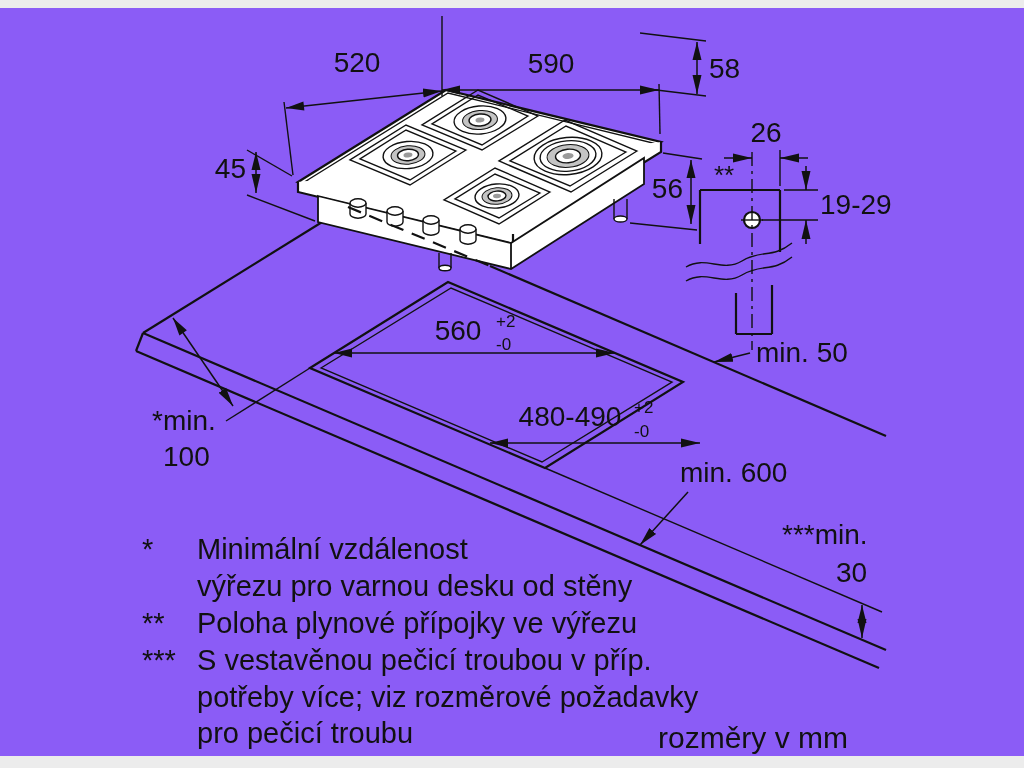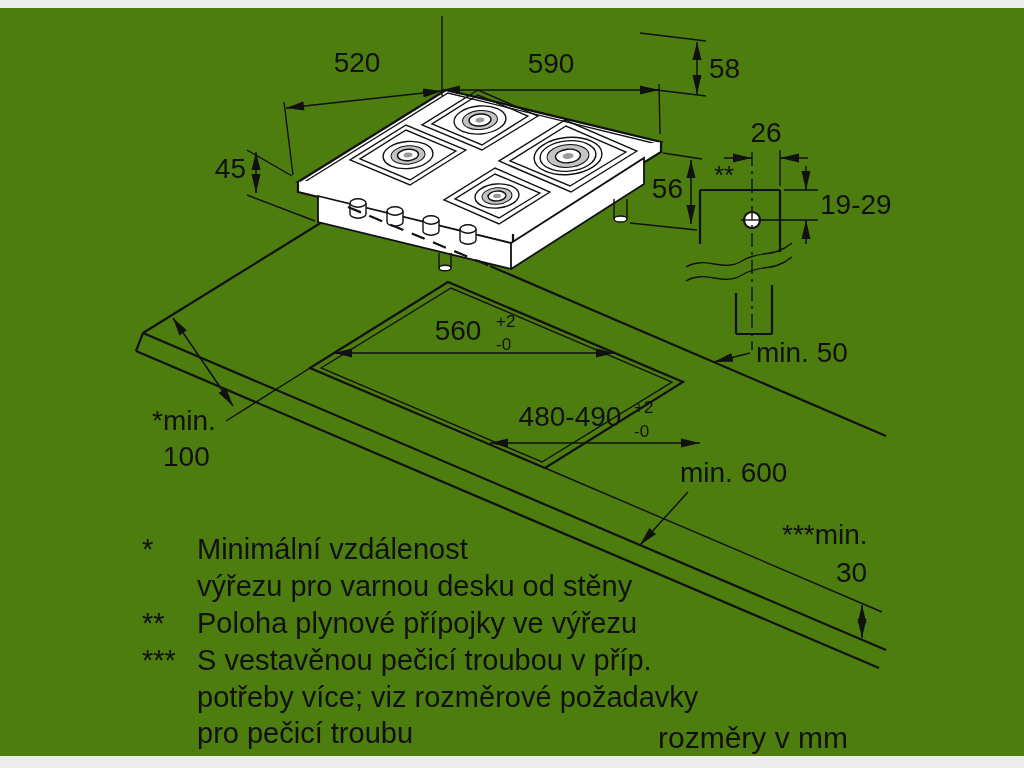--- a/index.html
+++ b/index.html
@@ -1,16 +1,16 @@
 <!DOCTYPE html>
 <html><head>
 <meta charset="utf-8">
 <style>
   html,body{margin:0;padding:0;background:#fff;}
-  .canvas{position:relative;width:1024px;height:768px;background:#4d7c0f;overflow:hidden;
+  .canvas{position:relative;width:1024px;height:768px;background:#8b5cf6;overflow:hidden;
           font-family:"Liberation Sans", sans-serif;}
   .bar{position:absolute;left:0;width:1024px;background:#ececec;}
   .bar.top{top:0;height:8px;}
   .bar.bottom{top:756px;height:12px;}
   svg{position:absolute;left:0;top:0;}
   text{fill:#111;font-family:"Liberation Sans", sans-serif;}
   .dim{font-size:28px;}
   .dim-sm{font-size:17px;}
   .legend{font-size:29px;}
   .units{font-size:30px;}

